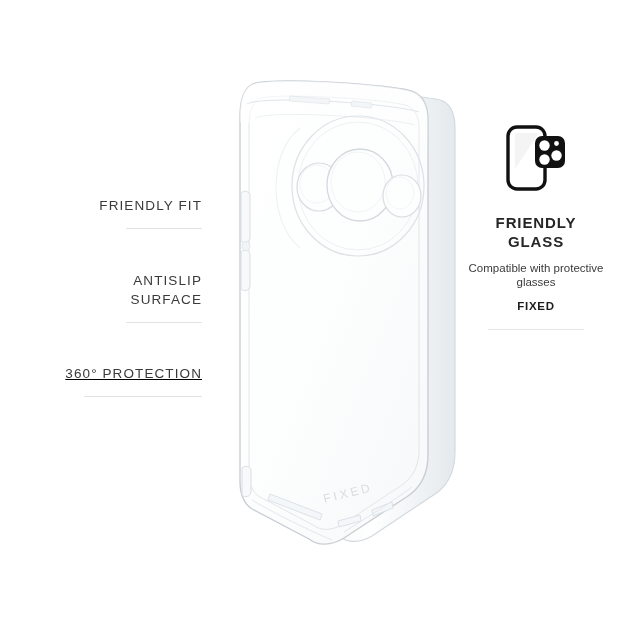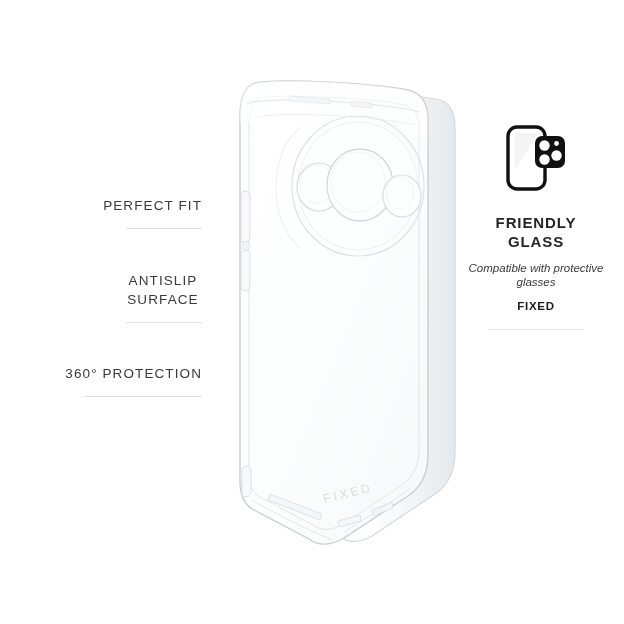--- a/index.html
+++ b/index.html
@@ -28,30 +28,30 @@
   .feature {
     margin-bottom: 0;
   }
   .feature-label {
     color: #3a3a3a;
     font-size: 13.5px;
     letter-spacing: 1.1px;
     line-height: 19px;
     white-space: nowrap;
   }
-  .feature-label.wrap { white-space: normal; text-align: center; }
+  .feature-label.wrap { white-space: normal; }
   .feature-rule {
     height: 1px;
     background: #e2e2e2;
     margin-left: 86px;
     margin-top: 13px;
   }
   .f1 { margin-bottom: 42px; }
   .f2 { margin-bottom: 41px; }
-  .f3 { margin-bottom: 8px; }
+  .f3 { margin-bottom: 8px; text-decoration: underline; }
   .f3 .feature-rule { margin-left: 44px; }
   .f1 .feature-rule { margin-left: 86px; }
   .f2 .feature-rule { margin-left: 86px; }
 
   
   .info-panel {
     position: absolute;
     left: 466px;
     top: 124px;
     width: 140px;
@@ -66,21 +66,20 @@
     font-size: 15px;
     font-weight: bold;
     letter-spacing: 0.9px;
     line-height: 18.5px;
   }
   .info-sub {
     color: #3a3a3a;
     font-size: 11.5px;
     line-height: 14px;
     margin-top: 10px;
-    font-style: italic;
   }
   .info-brand {
     color: #1c1c1c;
     font-size: 11.5px;
     font-weight: bold;
     letter-spacing: 0.7px;
     margin-top: 11px;
   }
   .info-rule {
     height: 1px;
@@ -236,21 +235,21 @@
       <path d="M252,500 C 280,517 320,535 332,540" fill="none" stroke="#e3e8ec" stroke-width="1"></path>
       <path d="M412,487 C 395,500 360,522 344,532" fill="none" stroke="#e3e8ec" stroke-width="1"></path>
     </g>
 
     <text class="emboss" x="349" y="497" transform="rotate(-14 349 497)" text-anchor="middle">FIXED</text>
   </svg>
 
   <div class="feature-col">
 
     <div class="feature f1">
-      <div class="feature-label">PERFECT FIT</div>
+      <div class="feature-label">FRIENDLY FIT</div>
       <div class="feature-rule"></div>
     </div>
 
     <div class="feature f2">
       <div class="feature-label wrap" style="max-width:78px;margin-left:auto;">ANTISLIP SURFACE</div>
       <div class="feature-rule"></div>
     </div>
 
     <div class="feature f3">
       <div class="feature-label">360° PROTECTION</div>

